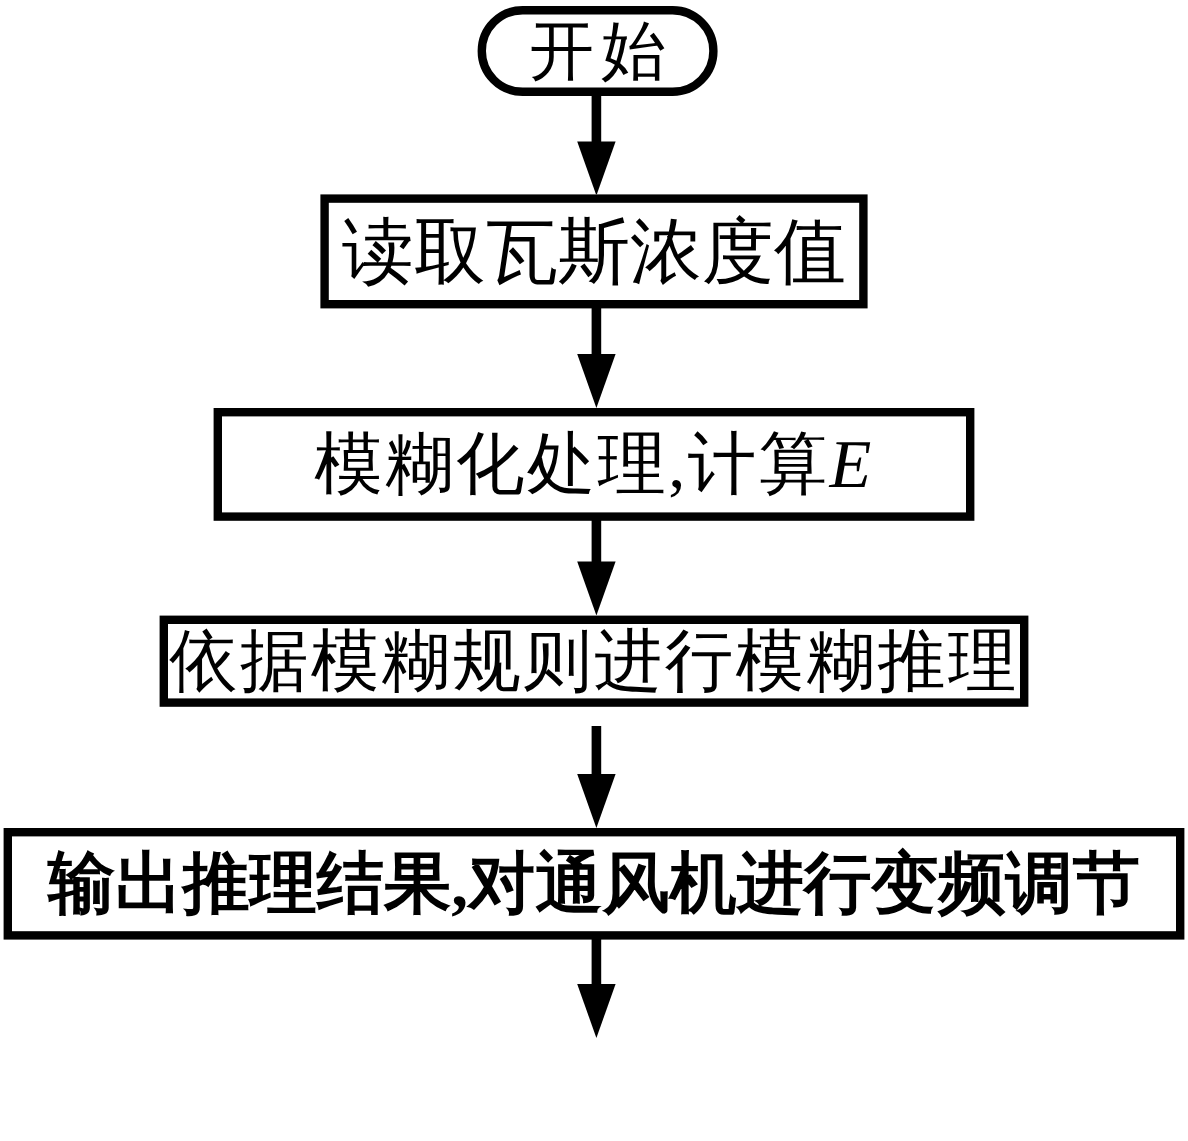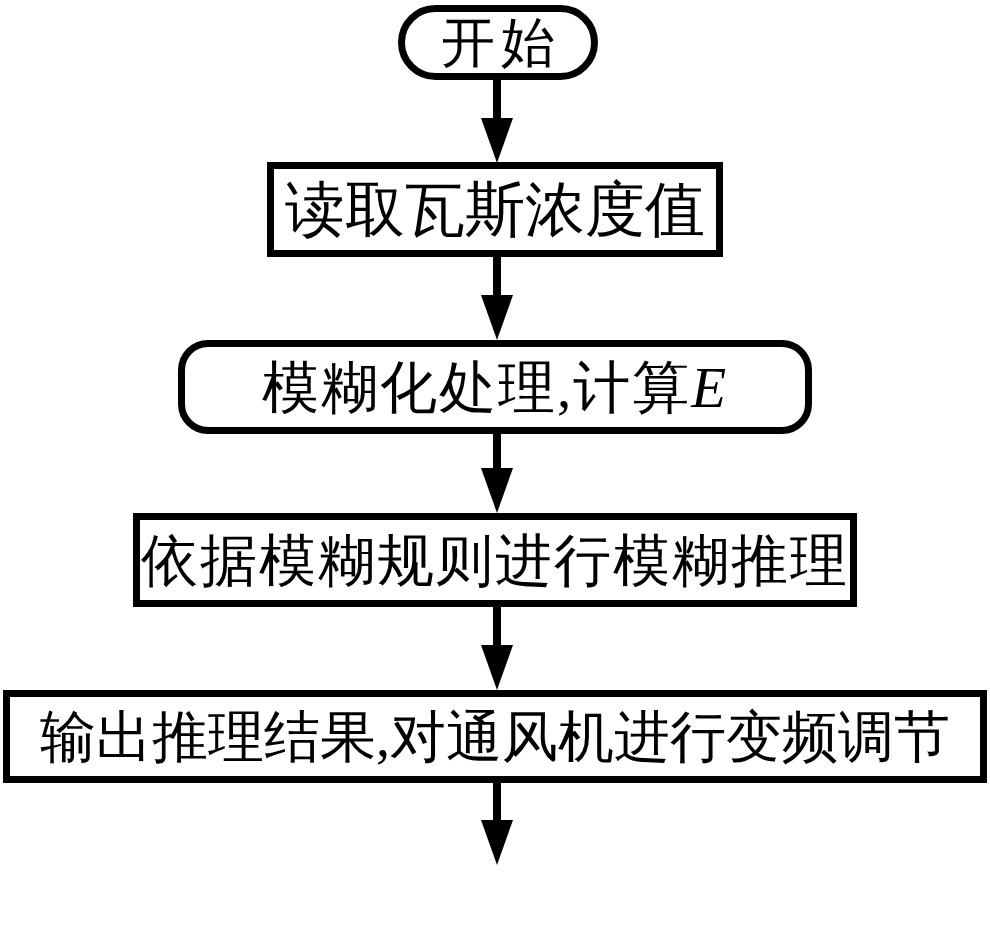--- a/index.html
+++ b/index.html
@@ -71,40 +71,40 @@
 
   <div class="node process" style="left:267px; top:162px; width:456px; height:95px; font-size:60px;">
     <span class="lbl">读取瓦斯浓度值</span>
   </div>
 
   <div>
     <div class="arrow-line" style="left:493px; top:255px; height:44px;"></div>
     <div class="arrow-head" style="left:481px; top:295px;"></div>
   </div>
 
-  <div class="node process" style="left:178px; top:340px; width:634px; height:94px; font-size:57px; letter-spacing:2px;border-radius:30px;">
+  <div class="node process" style="left:178px; top:340px; width:634px; height:94px; font-size:57px; letter-spacing:2px;">
     <span class="lbl">模糊化处理,计算</span>
       <span class="lbl it">E</span>
   </div>
 
   <div>
     <div class="arrow-line" style="left:493px; top:432px; height:40px;"></div>
     <div class="arrow-head" style="left:481px; top:468px;"></div>
   </div>
 
-  <div class="node process" style="left:133px; top:513px; width:724px; height:94px; font-size:57px; letter-spacing:2px;">
+  <div class="node process" style="left:133px; top:513px; width:724px; height:76px; font-size:57px; letter-spacing:2px;">
     <span class="lbl">依据模糊规则进行模糊推理</span>
   </div>
 
   <div>
     <div class="arrow-line" style="left:493px; top:605px; height:42px;"></div>
     <div class="arrow-head" style="left:481px; top:645px;"></div>
   </div>
 
-  <div class="node process" style="left:3px; top:690px; width:984px; height:93px; font-size:56px;">
+  <div class="node process" style="left:3px; top:690px; width:984px; height:93px; font-size:56px;font-weight:bold;">
     <span class="lbl">输出推理结果,对通风机进行变频调节</span>
   </div>
 
   <div>
     <div class="arrow-line" style="left:493px; top:781px; height:41px;"></div>
     <div class="arrow-head" style="left:481px; top:820px;"></div>
   </div>
 
 
 </div>

